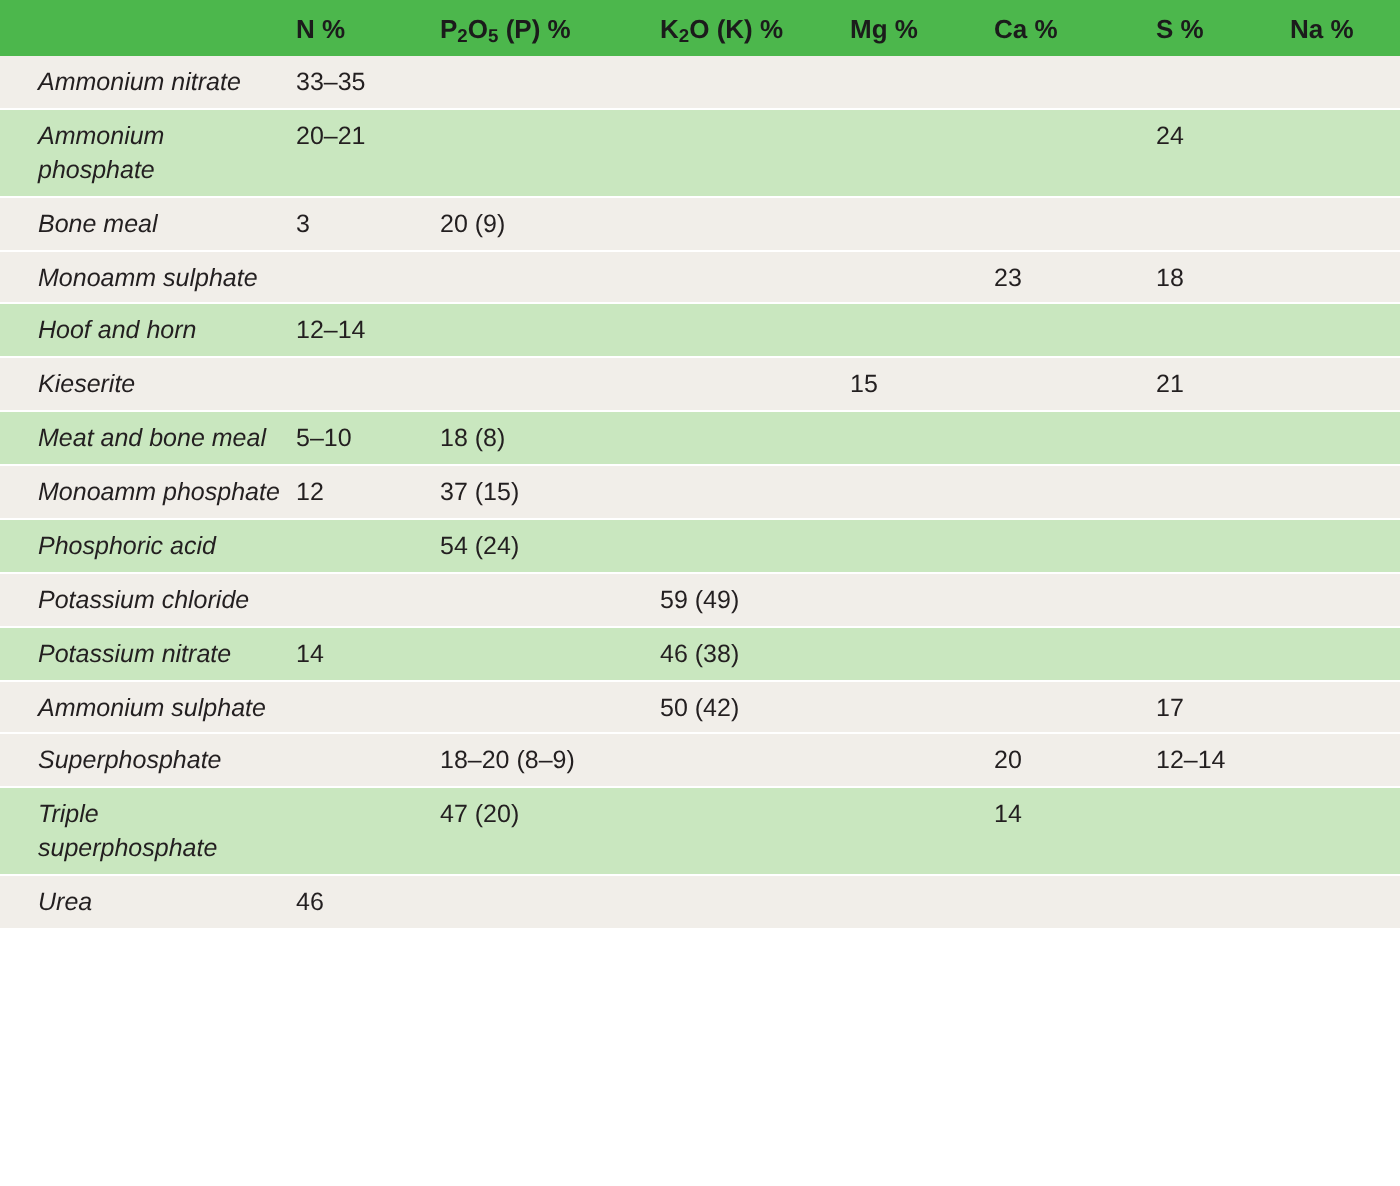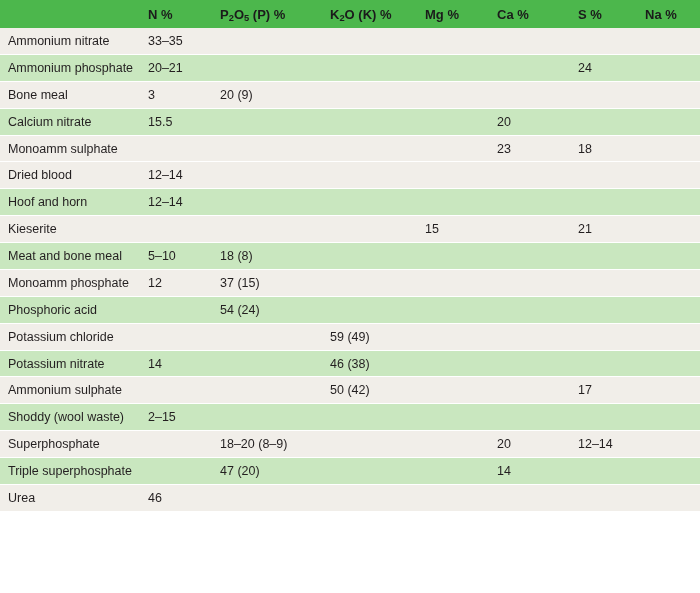--- a/index.html
+++ b/index.html
@@ -33,22 +33,23 @@
     white-space: nowrap;
   }
   #fert-table thead th.col-name { padding-left: 8px; }
   #fert-table tbody td {
     vertical-align: top;
     padding: 5px 4px 5px 0;
     border: none;
     line-height: 1.35;
   }
   #fert-table tbody td.col-name {
-    padding-left: 8px;
+    padding-left: 19px;
     padding-right: 6px;
+    font-style: italic;
   }
   #fert-table tbody tr.row-beige td { background: #f1eee9; }
   #fert-table tbody tr.row-green td { background: #c9e7bf; }
   #fert-table tbody tr td {
     box-shadow: inset 0 -1px 0 #ffffff;
   }
   
   col.c-name { width: 148px; }
   col.c-n    { width: 72px; }
   col.c-p    { width: 110px; }
@@ -114,48 +115,28 @@
       <tr class="row-beige">
         <td class="col-name">Bone meal</td>
         <td>3</td>
         <td>20 (9)</td>
         <td></td>
         <td></td>
         <td></td>
         <td></td>
         <td></td>
       </tr>
-      <tr class="row-green">
-        <td class="col-name">Calcium nitrate</td>
-        <td>15.5</td>
-        <td></td>
-        <td></td>
-        <td></td>
-        <td>20</td>
-        <td></td>
-        <td></td>
-      </tr>
       <tr class="row-beige">
         <td class="col-name">Monoamm sulphate</td>
         <td></td>
         <td></td>
         <td></td>
         <td></td>
         <td>23</td>
         <td>18</td>
-        <td></td>
-      </tr>
-      <tr class="row-beige">
-        <td class="col-name">Dried blood</td>
-        <td>12–14</td>
-        <td></td>
-        <td></td>
-        <td></td>
-        <td></td>
-        <td></td>
         <td></td>
       </tr>
       <tr class="row-green">
         <td class="col-name">Hoof and horn</td>
         <td>12–14</td>
         <td></td>
         <td></td>
         <td></td>
         <td></td>
         <td></td>
@@ -222,30 +203,20 @@
         <td></td>
       </tr>
       <tr class="row-beige">
         <td class="col-name">Ammonium sulphate</td>
         <td></td>
         <td></td>
         <td>50 (42)</td>
         <td></td>
         <td></td>
         <td>17</td>
-        <td></td>
-      </tr>
-      <tr class="row-green">
-        <td class="col-name">Shoddy (wool waste)</td>
-        <td>2–15</td>
-        <td></td>
-        <td></td>
-        <td></td>
-        <td></td>
-        <td></td>
         <td></td>
       </tr>
       <tr class="row-beige">
         <td class="col-name">Superphosphate</td>
         <td></td>
         <td>18–20 (8–9)</td>
         <td></td>
         <td></td>
         <td>20</td>
         <td>12–14</td>

